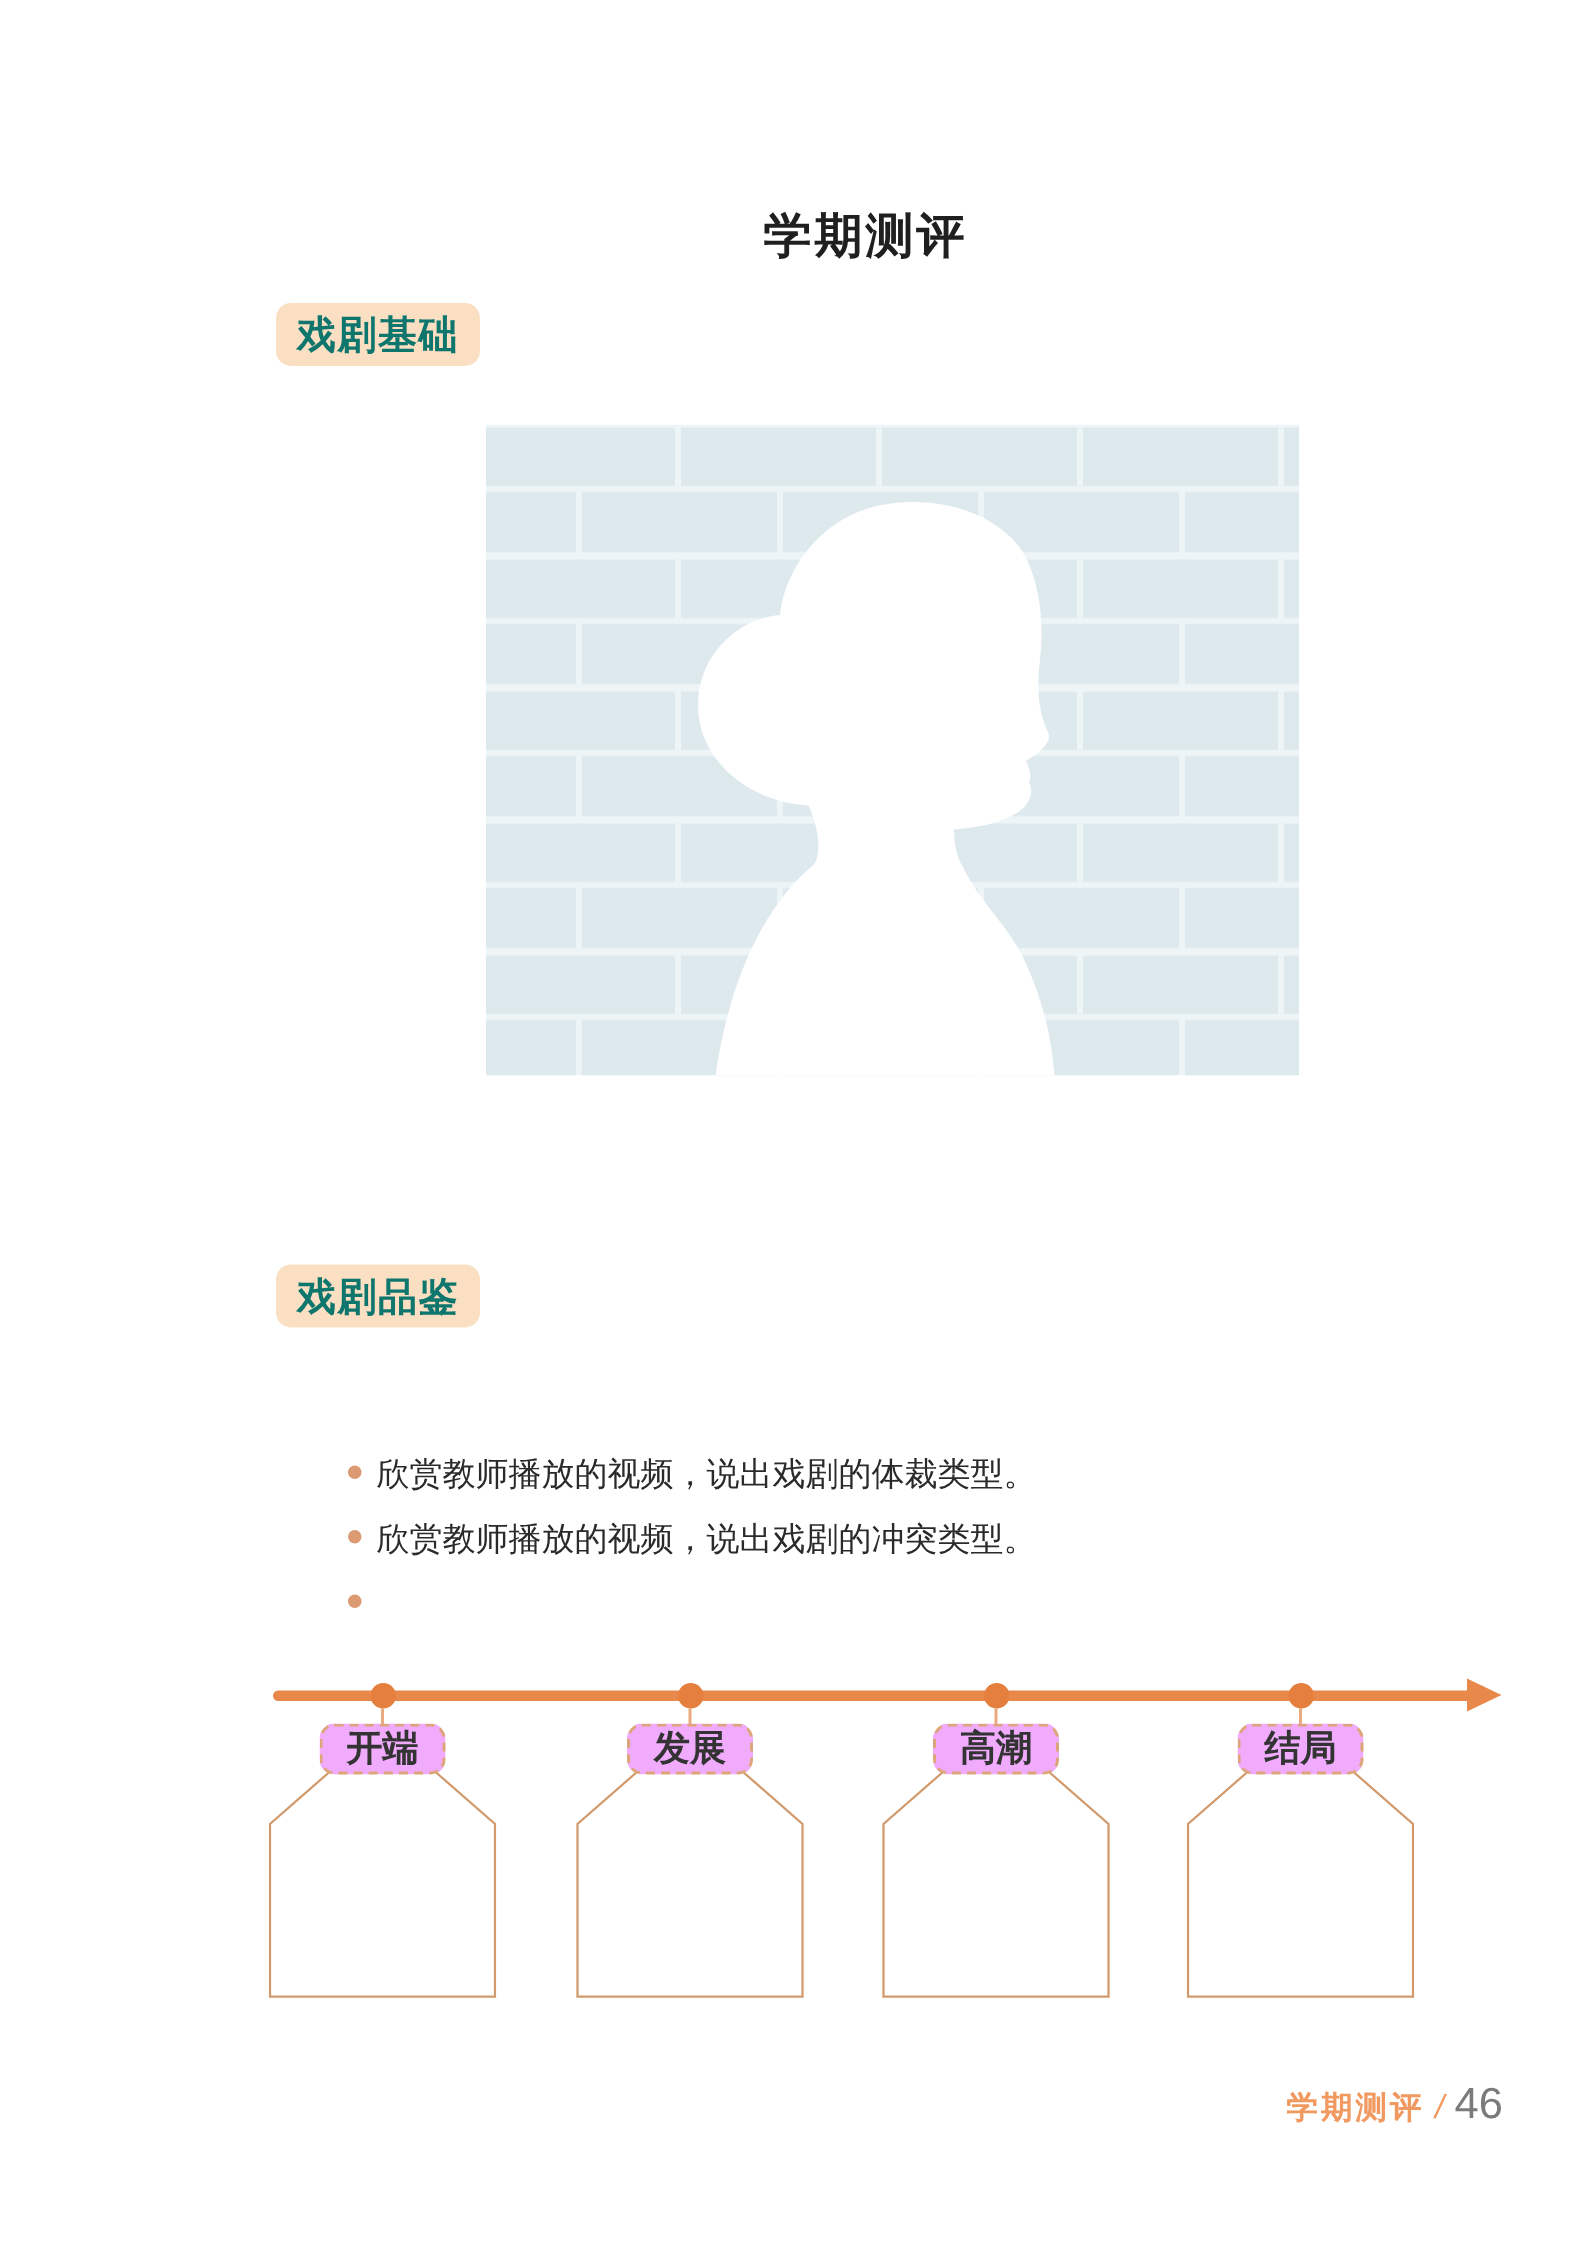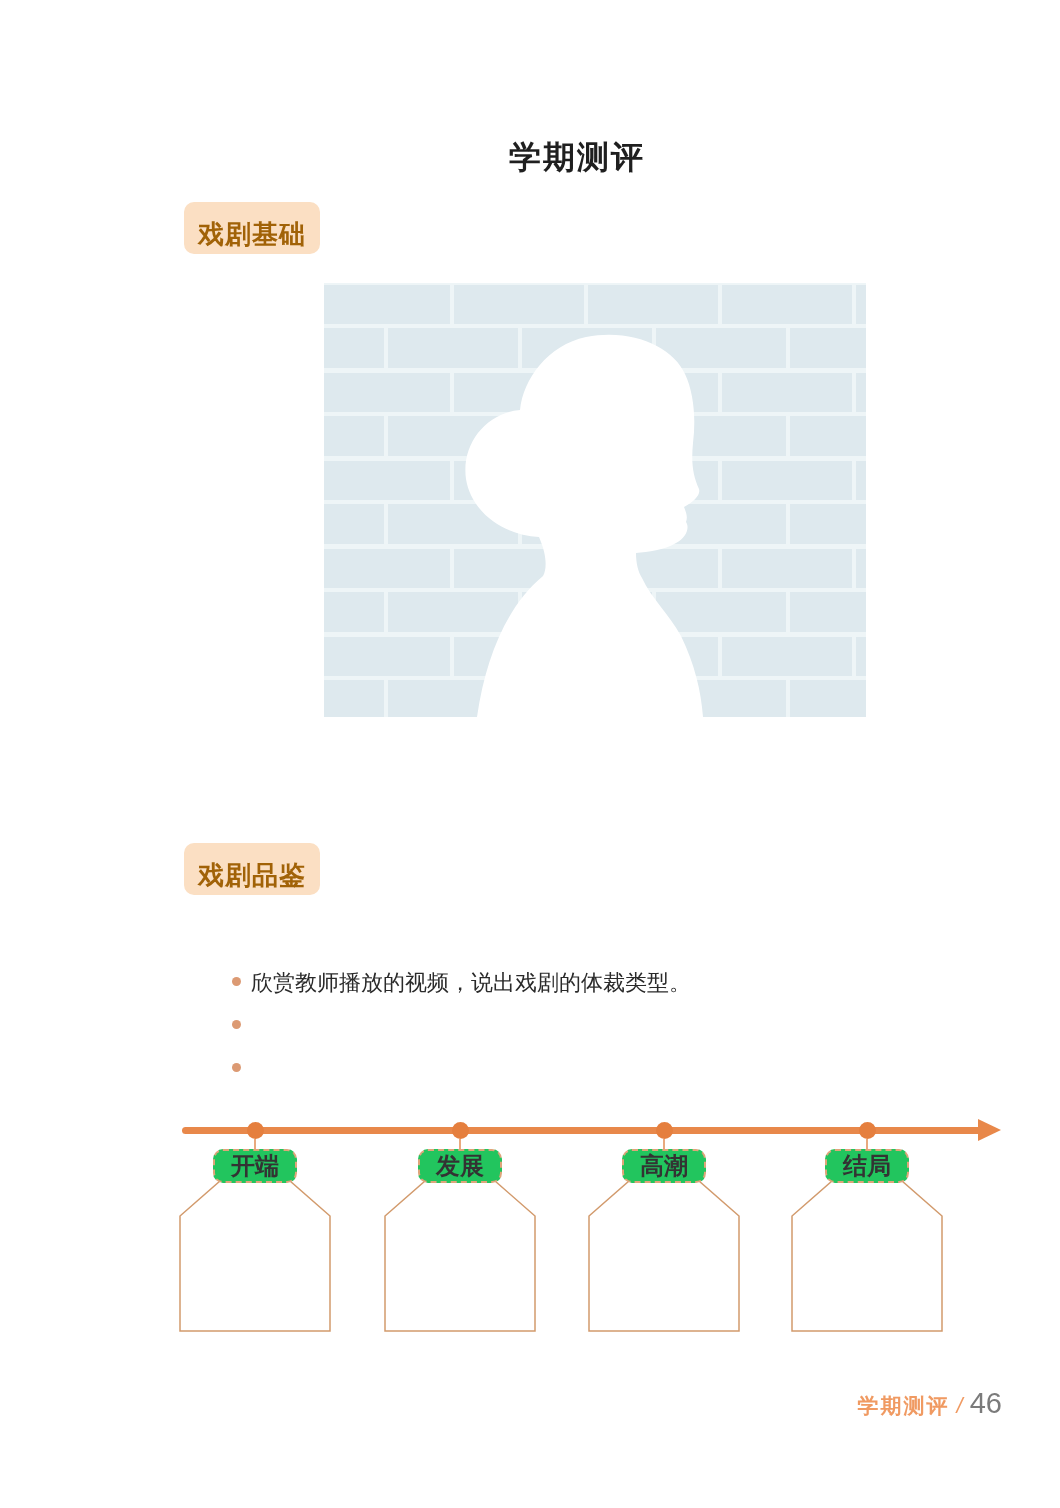--- a/index.html
+++ b/index.html
@@ -6,24 +6,24 @@
   html,body { background:#ffffff; }
   .page {
     position:relative; width:1060px; height:1508px; background:#ffffff;
     font-family:"Liberation Serif","DejaVu Serif",serif; color:#2a2a2a; overflow:hidden;margin-left:47px;
   }
   .page-title {
     position:absolute; top:136px; left:0; width:100%; text-align:center;
     font-size:32px; font-weight:700; letter-spacing:2px; color:#1f1f1f;
   }
   .badge {
-    position:absolute; left:137px; height:52px; line-height:42px; padding:11px 14px;
+    position:absolute; left:137px; height:42px; line-height:42px; padding:0 14px;
     background:#fbdfc3; border-radius:10px;
     font-family:"Liberation Sans","DejaVu Sans",sans-serif; font-weight:700;
-    font-size:26px; color:#a16207; letter-spacing:1px;
+    font-size:26px; color:#0f766e; letter-spacing:1px;
   }
   .badge-basics { top:202px; }
   .badge-appreciation { top:843px; }
   .hero { position:absolute; left:277px; top:283px; width:542px; height:434px; }
   .para-block {
     position:absolute; left:135px; top:738px; width:824px;
     font-size:25px; line-height:43px; text-align:justify; text-justify:inter-ideograph;
   }
   .bullet-list {
     position:absolute; left:135px; top:961px; width:824px;
@@ -47,21 +47,21 @@
   .stage { position:absolute; top:0; width:0; height:240px; }
   .stage.s0 { left:78px; }  .stage.s1 { left:283px; }
   .stage.s2 { left:487px; } .stage.s3 { left:690px; }
   .node {
     position:absolute; left:-8px; top:12px; width:17px; height:17px;
     border-radius:50%; background:#e57f3e;
   }
   .connector { position:absolute; left:-1px; top:29px; width:2px; height:12px; background:#e9a97e; }
   .pill {
     position:absolute; left:-42px; top:39px; width:84px; height:34px; line-height:30px;
-    text-align:center; background:#22c55e; border:2px dashed #dfa57a; border-radius:10px;
+    text-align:center; background:#f0abfc; border:2px dashed #dfa57a; border-radius:10px;
     font-family:"Liberation Sans","DejaVu Sans",sans-serif; font-weight:700;
     font-size:24px; color:#333333; z-index:2;
   }
   .answer-box { position:absolute; left:-76px; top:70px; width:152px; height:152px; z-index:1; }
   .footer {
     position:absolute; top:1387px; right:105px; display:flex; align-items:baseline; gap:7px;
     font-family:"Liberation Sans","DejaVu Sans",sans-serif;
   }
   .footer-label { color:#f09a62; font-weight:700; font-size:21px; letter-spacing:2px; }
   .footer-slash { color:#f09a62; font-size:22px; font-style:italic; }
@@ -108,21 +108,21 @@
         C 371 382 377 408 379 434
         Z"></path>
     </svg>
   </div>
 
 
   <div class="badge badge-appreciation">戏剧品鉴</div>
 
   <div class="bullet-list">
     <p class="bullet-item"><span class="dot"></span><span>欣赏教师播放的视频，说出戏剧的体裁类型。</span></p>
-    <p class="bullet-item"><span class="dot"></span></p>
+    <p class="bullet-item"><span class="dot"></span><span>欣赏教师播放的视频，说出戏剧的冲突类型。</span></p>
     <p class="bullet-item"><span class="dot"></span></p>
   </div>
 
   <div class="timeline">
     <div class="tl-line"></div>
     <div class="tl-arrow"></div>
 
     <div class="stage s0">
       <div class="node"></div>
       <div class="connector"></div>

